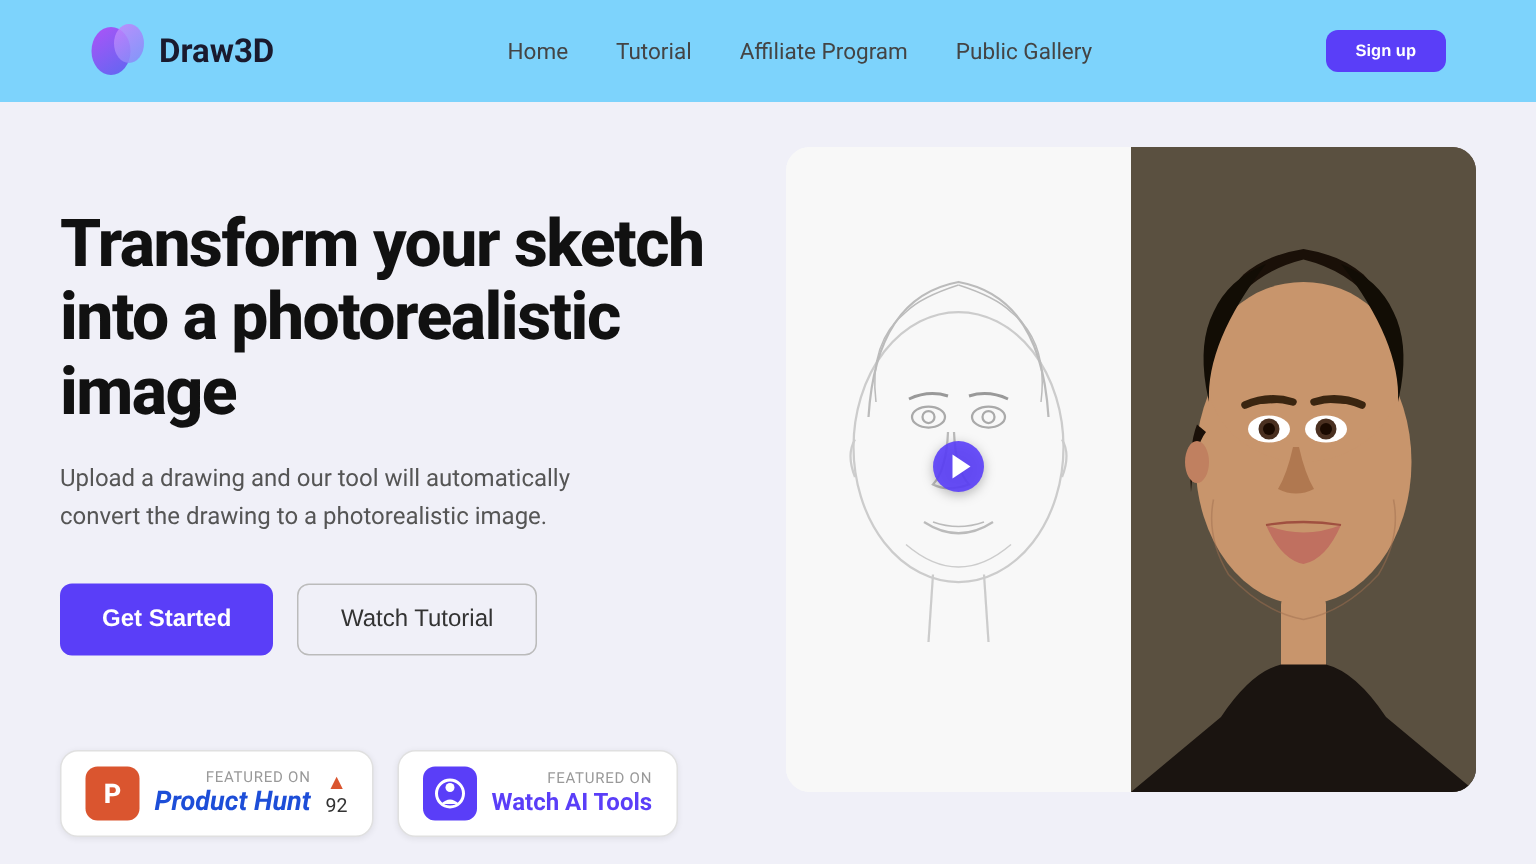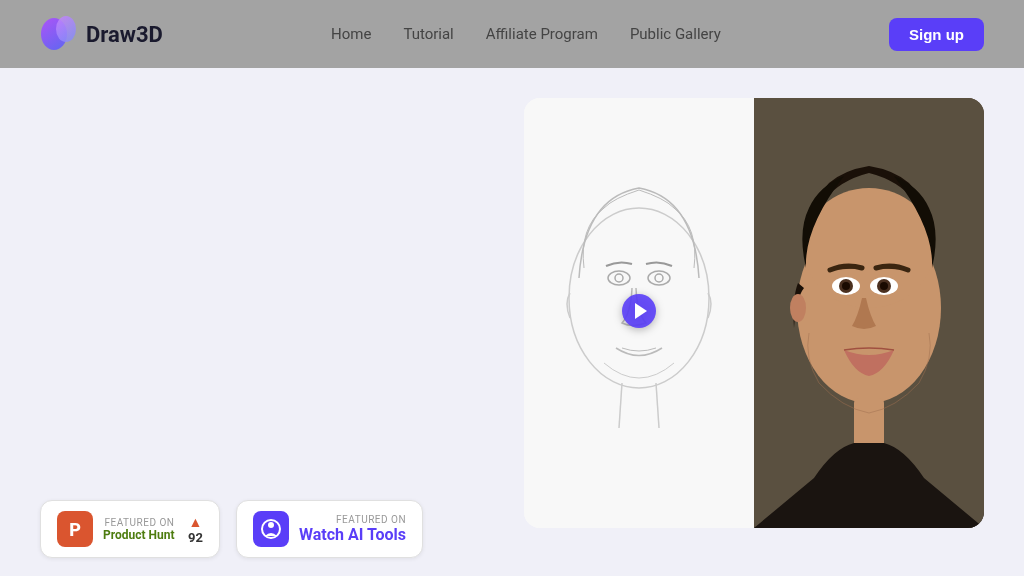--- a/index.html
+++ b/index.html
@@ -9,23 +9,23 @@
       background-color: #f0f0f8;
       min-height: 576px;
       overflow: hidden;
     }
 
     
     .navbar {
       display: flex;
       align-items: center;
       justify-content: space-between;
-      padding: 0 40px;
+      padding: 0 60px;
       height: 68px;
-      background: #a3a3a3;
+      background: #7dd3fc;
     }
 
     .logo-area {
       display: flex;
       align-items: center;
       gap: 8px;
       cursor: pointer;
     }
 
     .logo-icon {
@@ -66,21 +66,21 @@
       font-weight: 500;
       cursor: pointer;
       color: #1a1a2e;
     }
 
     .btn-signup {
       padding: 8px 20px;
       border: none;
       border-radius: 8px;
       background: #5a3ef8;
-      font-size: 15px;
+      font-size: 11px;
       font-weight: 600;
       cursor: pointer;
       color: #fff;
     }
 
     
     .hero {
       display: flex;
       align-items: flex-start;
       padding: 40px 40px 0 40px;
@@ -180,40 +180,41 @@
     }
 
     .badge-featured-on {
       font-size: 10px;
       color: #999;
       text-transform: uppercase;
       letter-spacing: 0.5px;
     }
 
     .badge-name {
-      font-size: 12px;
+      font-size: 18px;
       font-weight: 700;
-      color: #4d7c0f;
+      color: #1d4ed8;
+      font-style: italic;
     }
 
     .badge-score {
       display: flex;
       flex-direction: column;
       align-items: center;
       margin-left: auto;
     }
 
     .badge-score-arrow {
       color: #da552f;
       font-size: 14px;
     }
 
     .badge-score-number {
       font-size: 13px;
-      font-weight: 700;
+      font-weight: 400;
       color: #333;
     }
 
     
     .badge-saas-icon {
       width: 36px;
       height: 36px;
       background: #5a3ef8;
       border-radius: 8px;
       display: flex;
@@ -308,20 +309,29 @@
     <a class="nav-link">Affiliate Program</a>
     <a class="nav-link">Public Gallery</a>
   </div>
 
   <div class="nav-buttons">
     <button class="btn-signup">Sign up</button>
   </div>
 </nav>
 
 <section class="hero">
+  <div class="hero-left">
+    <h1 class="hero-title">Transform your sketch into a photorealistic image</h1>
+    <p class="hero-subtitle">Upload a drawing and our tool will automatically convert the drawing to a photorealistic image.</p>
+
+    <div class="hero-buttons">
+      <button class="btn-get-started">Get Started</button>
+      <button class="btn-watch-tutorial">Watch Tutorial</button>
+    </div>
+  </div>
 
   <div class="hero-image-container">
 
     <div class="hero-sketch-half">
       <svg class="sketch-svg" viewBox="0 0 230 430" xmlns="http://www.w3.org/2000/svg">
         <rect width="230" height="430" fill="#f8f8f8"></rect>
 
         <ellipse cx="115" cy="200" rx="70" ry="90" fill="none" stroke="#ccc" stroke-width="1.5"></ellipse>
 
         <path d="M55 180 Q60 100 115 90 Q170 100 175 180" fill="none" stroke="#bbb" stroke-width="1.5"></path>

